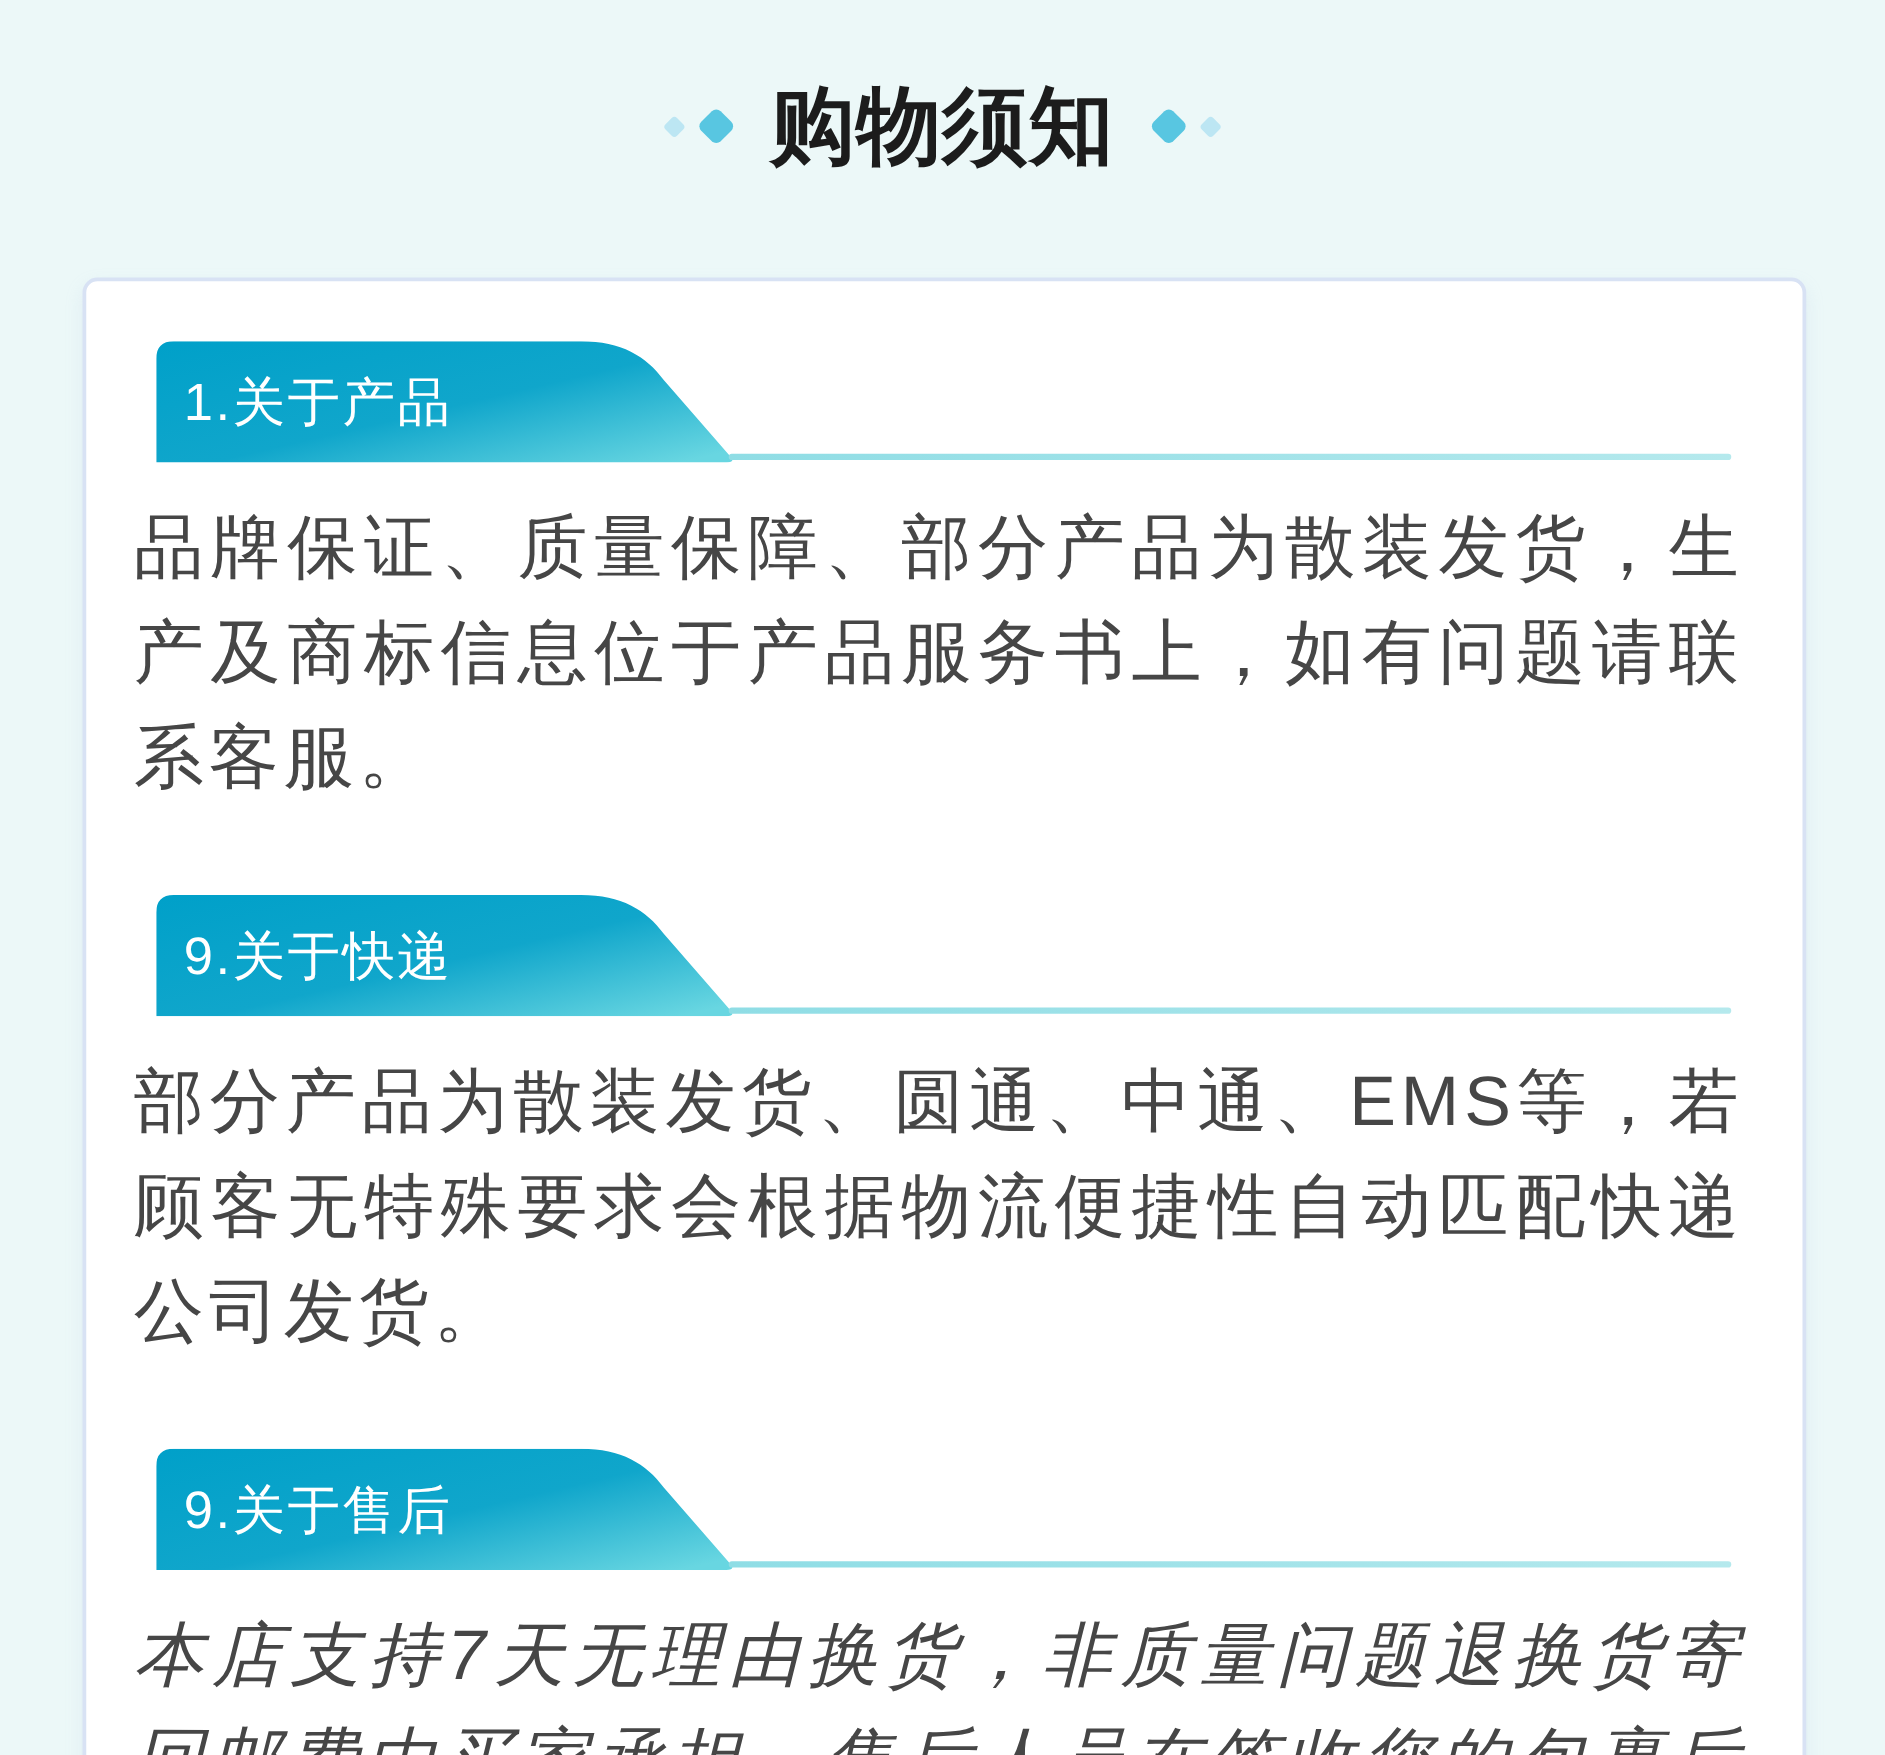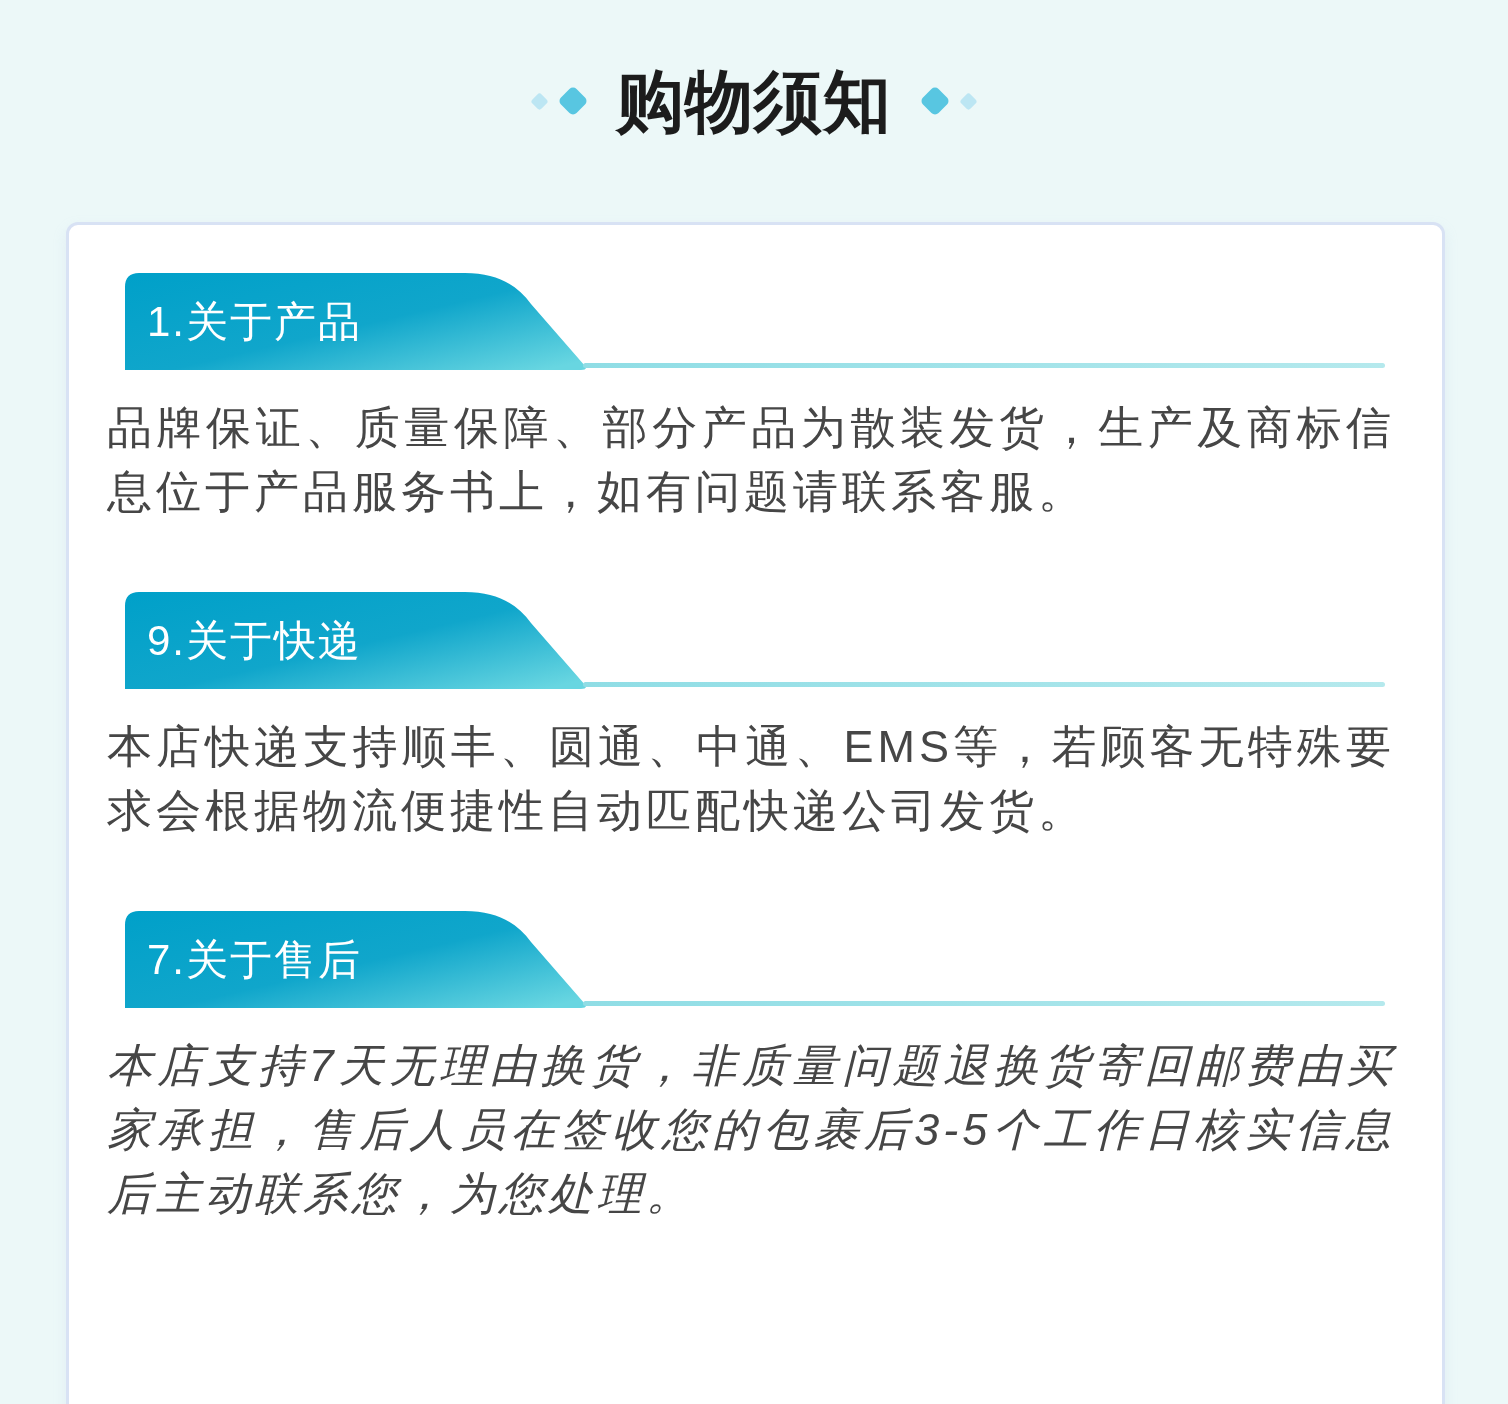--- a/index.html
+++ b/index.html
@@ -89,22 +89,22 @@
     left: 458px;
     right: 10px;
     bottom: 2px;
     height: 5px;
     border-radius: 3px;
     background: linear-gradient(to right, #8fdde5, #b5e9ed);
   }
 
   
   .section-body {
-    font-size: 45px;
-    line-height: 64px;
+    font-size: 56px;
+    line-height: 84px;
     letter-spacing: 4px;
     color: #464646;
     text-align: justify;
     margin: 26px 0 68px 0;
   }
   .section:last-child .section-body {
     margin-bottom: 0;
     font-style: italic;
   }
 </style>
@@ -143,27 +143,27 @@
   </div>
 
   <div class="section">
     <div class="ribbon-row">
       <svg class="ribbon-shape" viewBox="0 0 465 97" width="465" height="97" preserveAspectRatio="none">
         <path fill="url(#ribbonGrad)" d="M14 0 H340 C372 0 392 12 406 31 L460 93 Q463 97 456 97 H0 V14 Q0 0 14 0 Z"></path>
       </svg>
       <div class="ribbon-label">9.关于快递</div>
       <div class="ribbon-rule"></div>
     </div>
-    <p class="section-body">本店快递支持顺丰、圆通、中通、EMS等，若顾客无特殊要求会根据物流便捷性自动匹配快递公司发货。</p>
+    <p class="section-body">部分产品为散装发货、圆通、中通、EMS等，若顾客无特殊要求会根据物流便捷性自动匹配快递公司发货。</p>
   </div>
 
   <div class="section">
     <div class="ribbon-row">
       <svg class="ribbon-shape" viewBox="0 0 465 97" width="465" height="97" preserveAspectRatio="none">
         <path fill="url(#ribbonGrad)" d="M14 0 H340 C372 0 392 12 406 31 L460 93 Q463 97 456 97 H0 V14 Q0 0 14 0 Z"></path>
       </svg>
-      <div class="ribbon-label">7.关于售后</div>
+      <div class="ribbon-label">9.关于售后</div>
       <div class="ribbon-rule"></div>
     </div>
     <p class="section-body">本店支持7天无理由换货，非质量问题退换货寄回邮费由买家承担，售后人员在签收您的包裹后3-5个工作日核实信息后主动联系您，为您处理。</p>
   </div>
 
 </div>
 
 </body></html>

